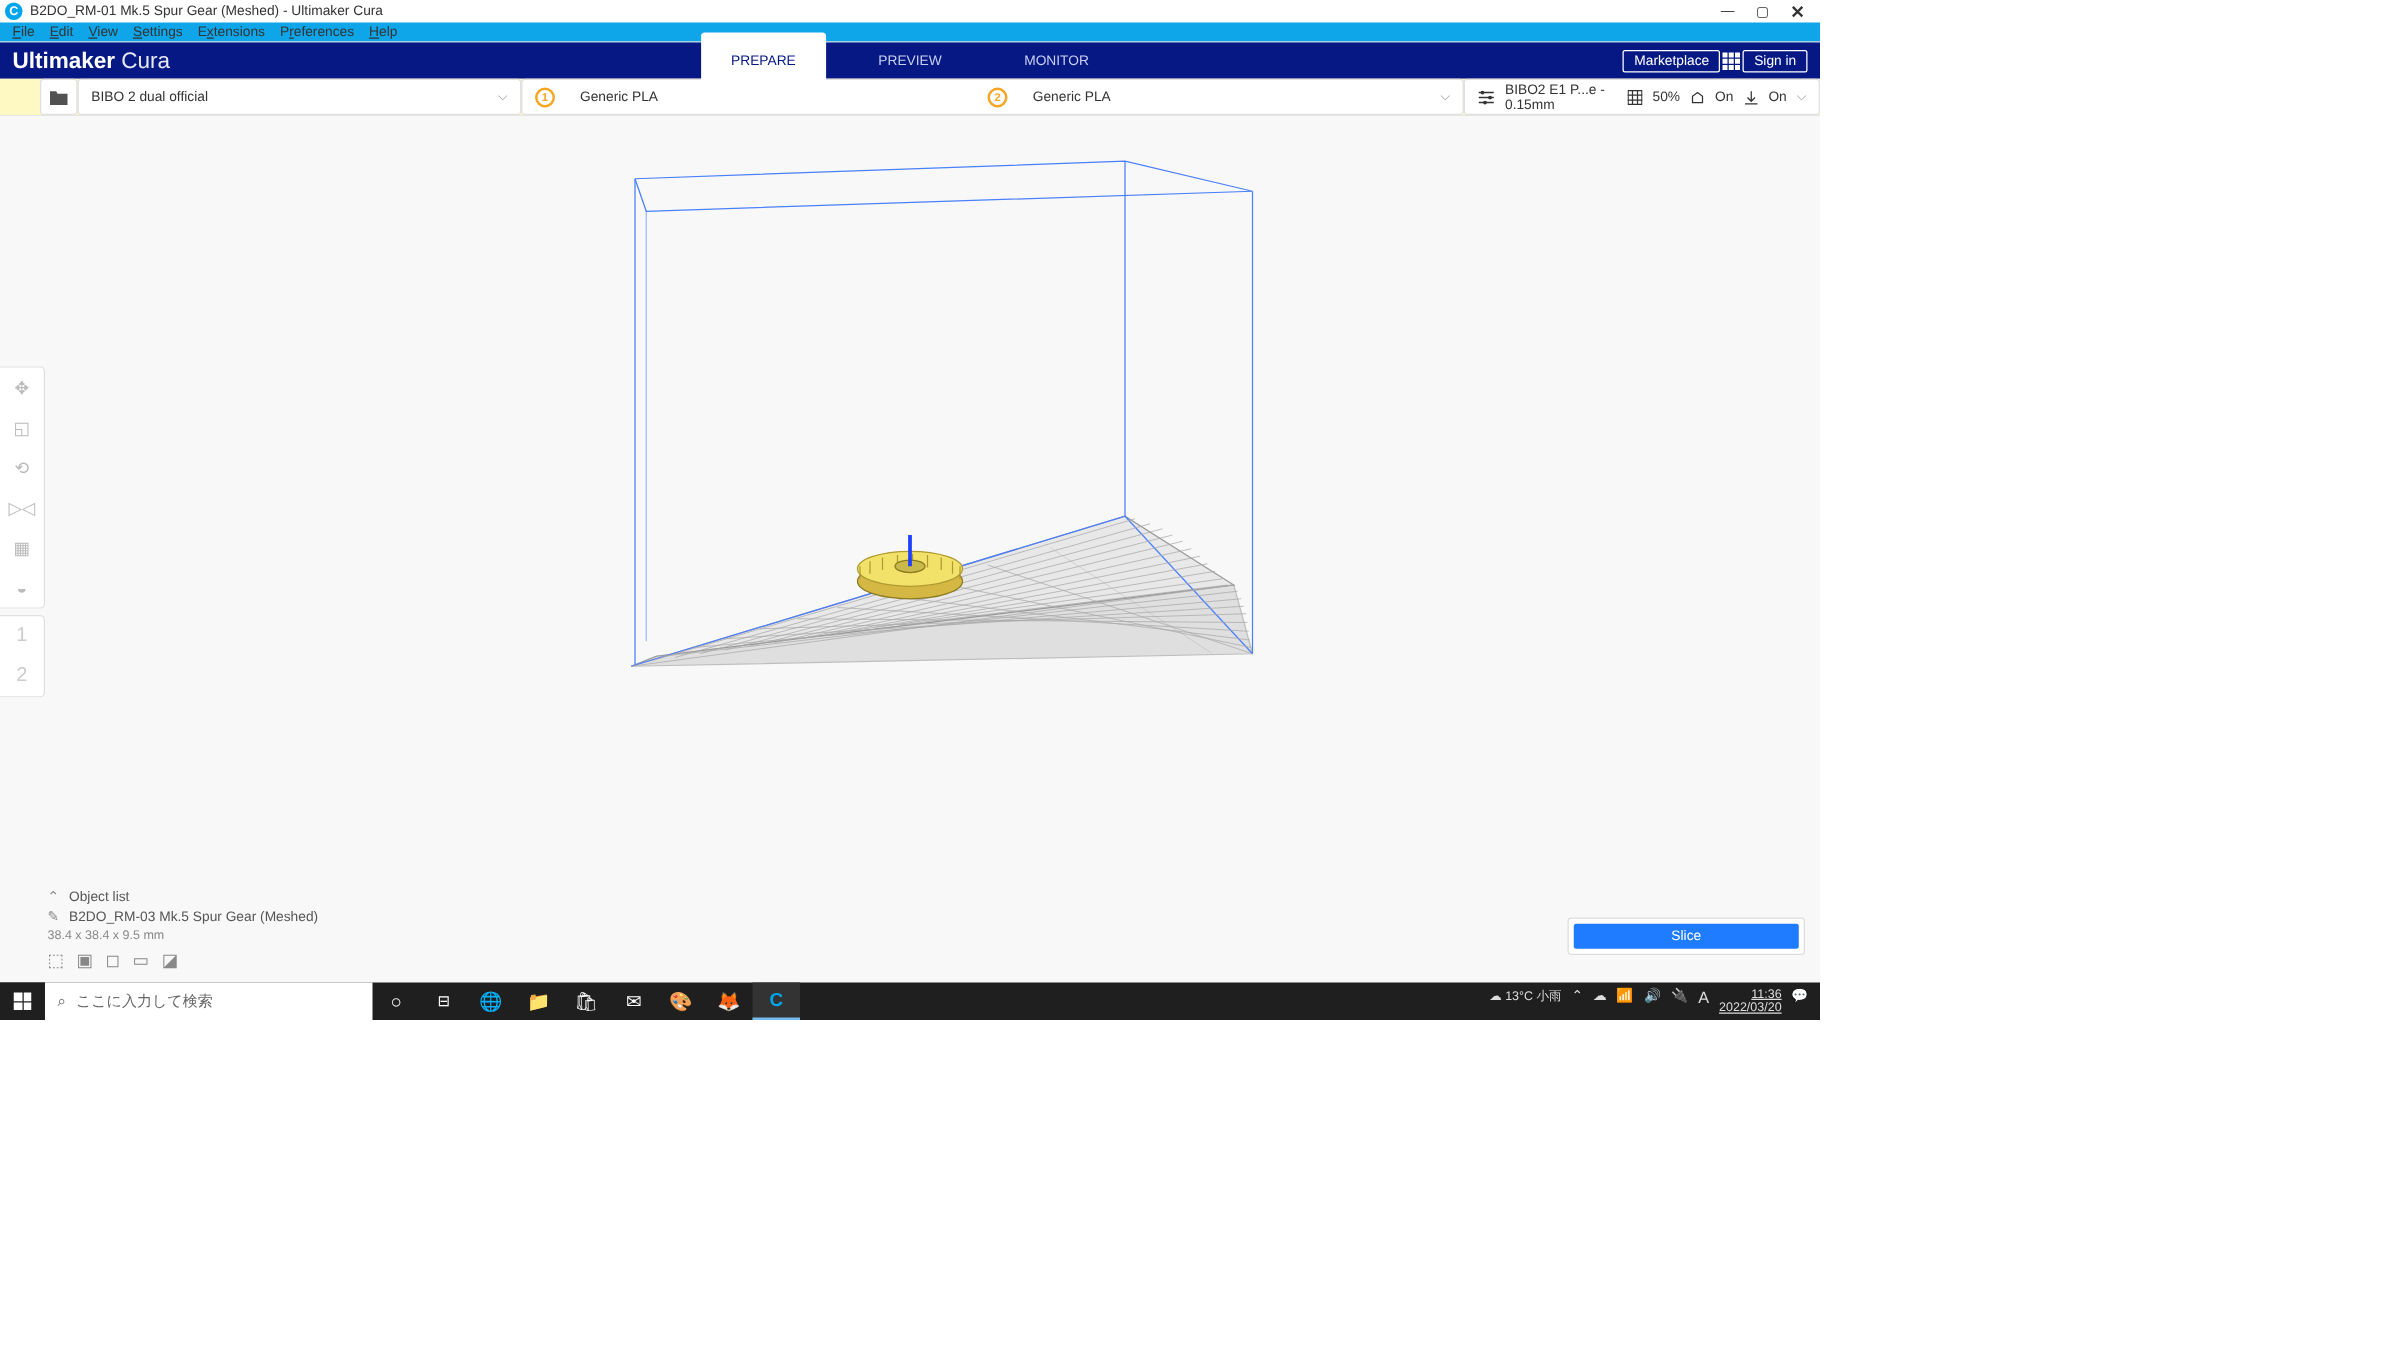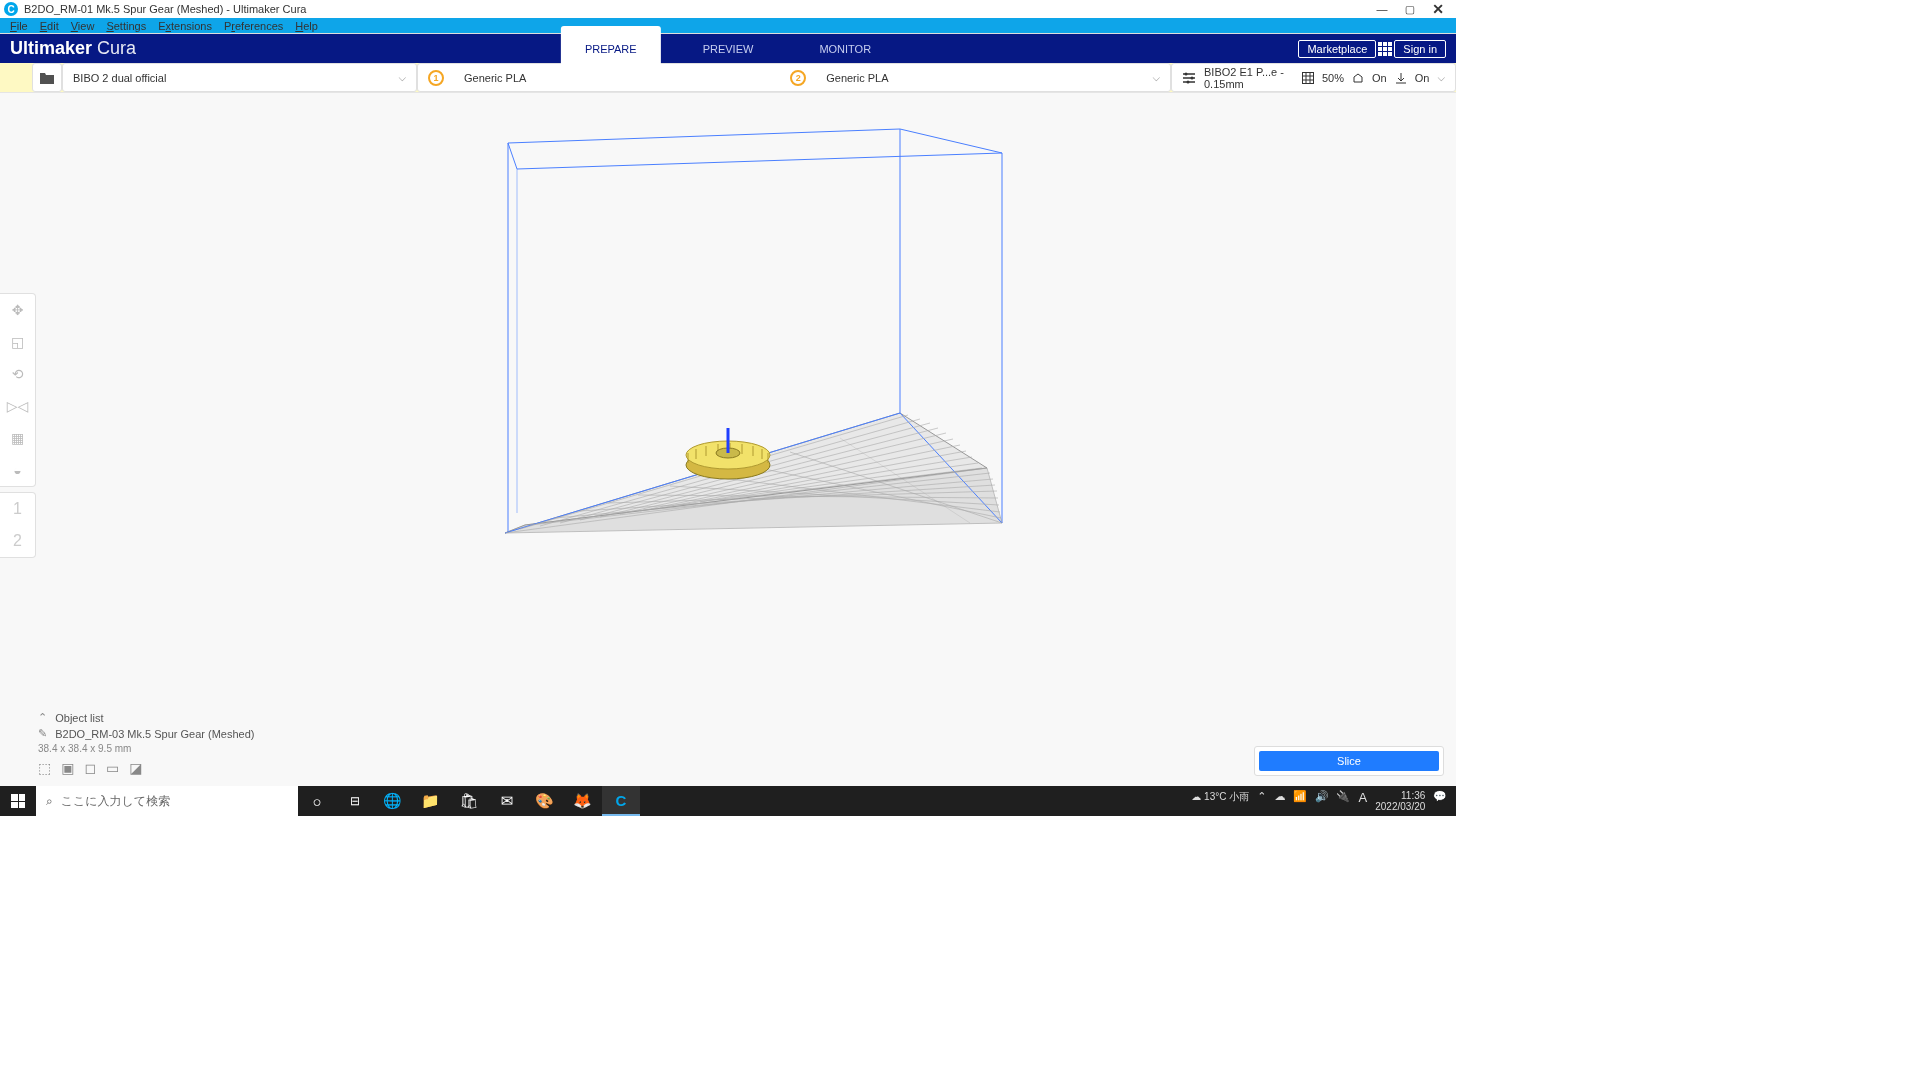--- a/index.html
+++ b/index.html
@@ -53,34 +53,34 @@
 .ext-tools .tool { height: 32px; display: flex; align-items: center; justify-content: center; }
 
 
 .object-list { position: absolute; left: 38px; bottom: 40px; font-size: 11px; color: #555; }
 .object-list .row { display: flex; align-items: center; gap: 8px; margin-bottom: 3px; }
 .object-list .chev-up { color: #888; }
 .object-list .dims { color: #888; font-size: 10px; }
 .object-list .actions { display: flex; gap: 10px; margin-top: 6px; color: #888; font-size: 14px; }
 
 
-.slice-panel { position: absolute; right: 12px; bottom: 40px; width: 190px; height: 30px; background: #fff; border: 1px solid #ddd; border-radius: 3px; display: flex; align-items: center; justify-content: center; padding: 4px; }
+.slice-panel { position: absolute; right: 12px; bottom: 52px; width: 190px; height: 30px; background: #fff; border: 1px solid #ddd; border-radius: 3px; display: flex; align-items: center; justify-content: center; padding: 4px; }
 .slice-btn { background: #1f7cff; color: #fff; width: 100%; height: 20px; border-radius: 2px; display: flex; align-items: center; justify-content: center; font-size: 11px; cursor: pointer; }
 
 
 .taskbar { position: absolute; bottom: 0; left: 0; right: 0; height: 30px; background: #1f1f1f; display: flex; align-items: center; color: #fff; font-size: 11px; }
 .taskbar .start { width: 36px; height: 30px; display: flex; align-items: center; justify-content: center; background: #1f1f1f; }
 .taskbar .win-logo { display: grid; grid-template-columns: 1fr 1fr; grid-template-rows: 1fr 1fr; gap: 1px; width: 14px; height: 14px; }
 .taskbar .win-logo span { background: #fff; }
 .taskbar .search { flex: 0 0 262px; height: 30px; background: #fff; color: #666; display: flex; align-items: center; padding: 0 10px; gap: 8px; font-size: 12px; }
 .taskbar .tb-icons { display: flex; align-items: center; height: 30px; }
 .taskbar .tb-icon { width: 38px; height: 30px; display: flex; align-items: center; justify-content: center; font-size: 15px; }
 .taskbar .tb-icon.active { border-bottom: 2px solid #76b9ed; background: #333; }
 .taskbar .tray { margin-left: auto; display: flex; align-items: flex-start; gap: 8px; padding-right: 9px; font-size: 10px; color: #ddd; }
-.taskbar .tray .clock { text-align: right; line-height: 1.1; font-size: 10px; }
+.taskbar .tray .clock { text-align: right; line-height: 1.1; font-size: 10px; text-decoration: underline; }
 .taskbar .tray .mini { font-size: 11px; }
 </style>
 </head>
 <body>
 
 <div class="titlebar">
   <div class="app-icon">C</div>
   <span>B2DO_RM-01 Mk.5 Spur Gear (Meshed) - Ultimaker Cura</span>
   <div class="spacer"></div>
   <div class="win-btn">—</div>

